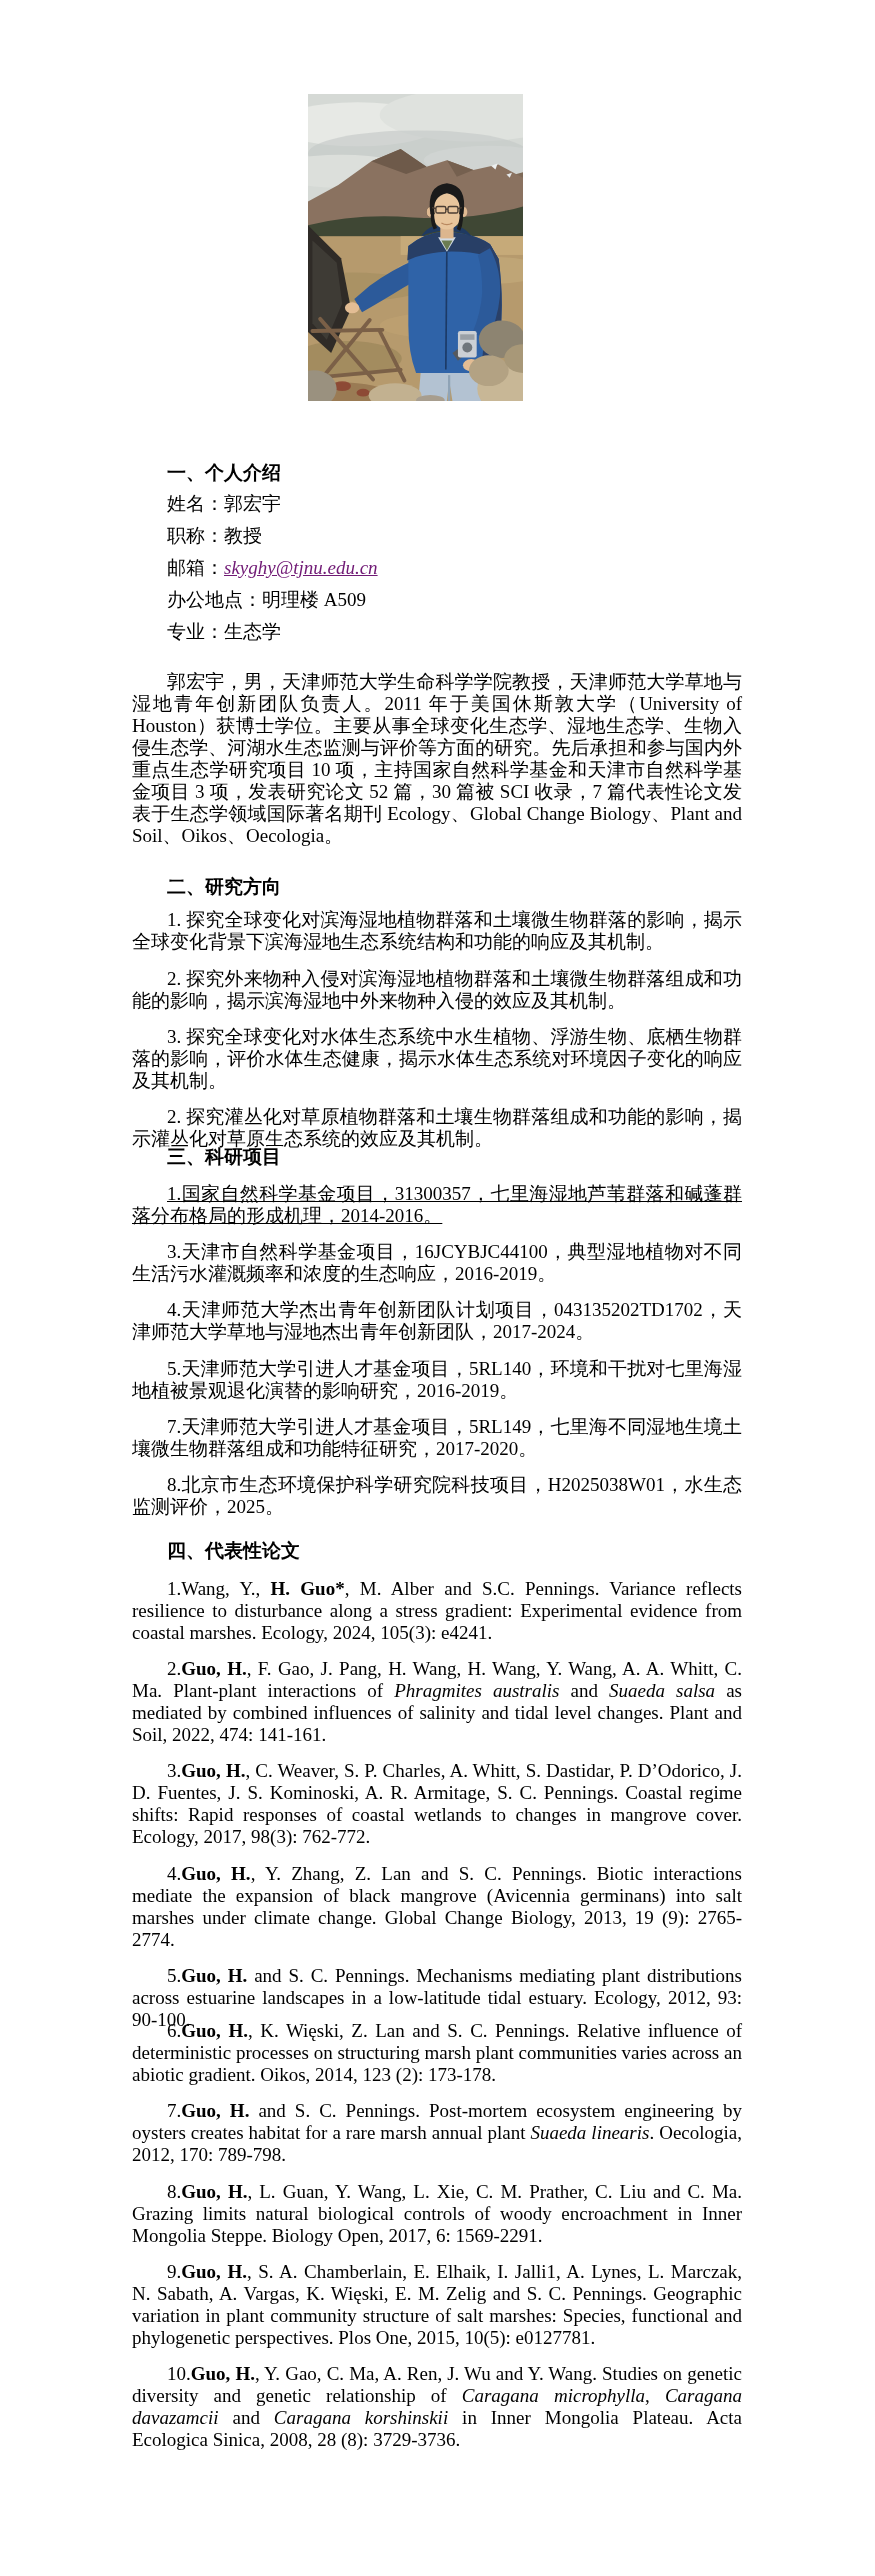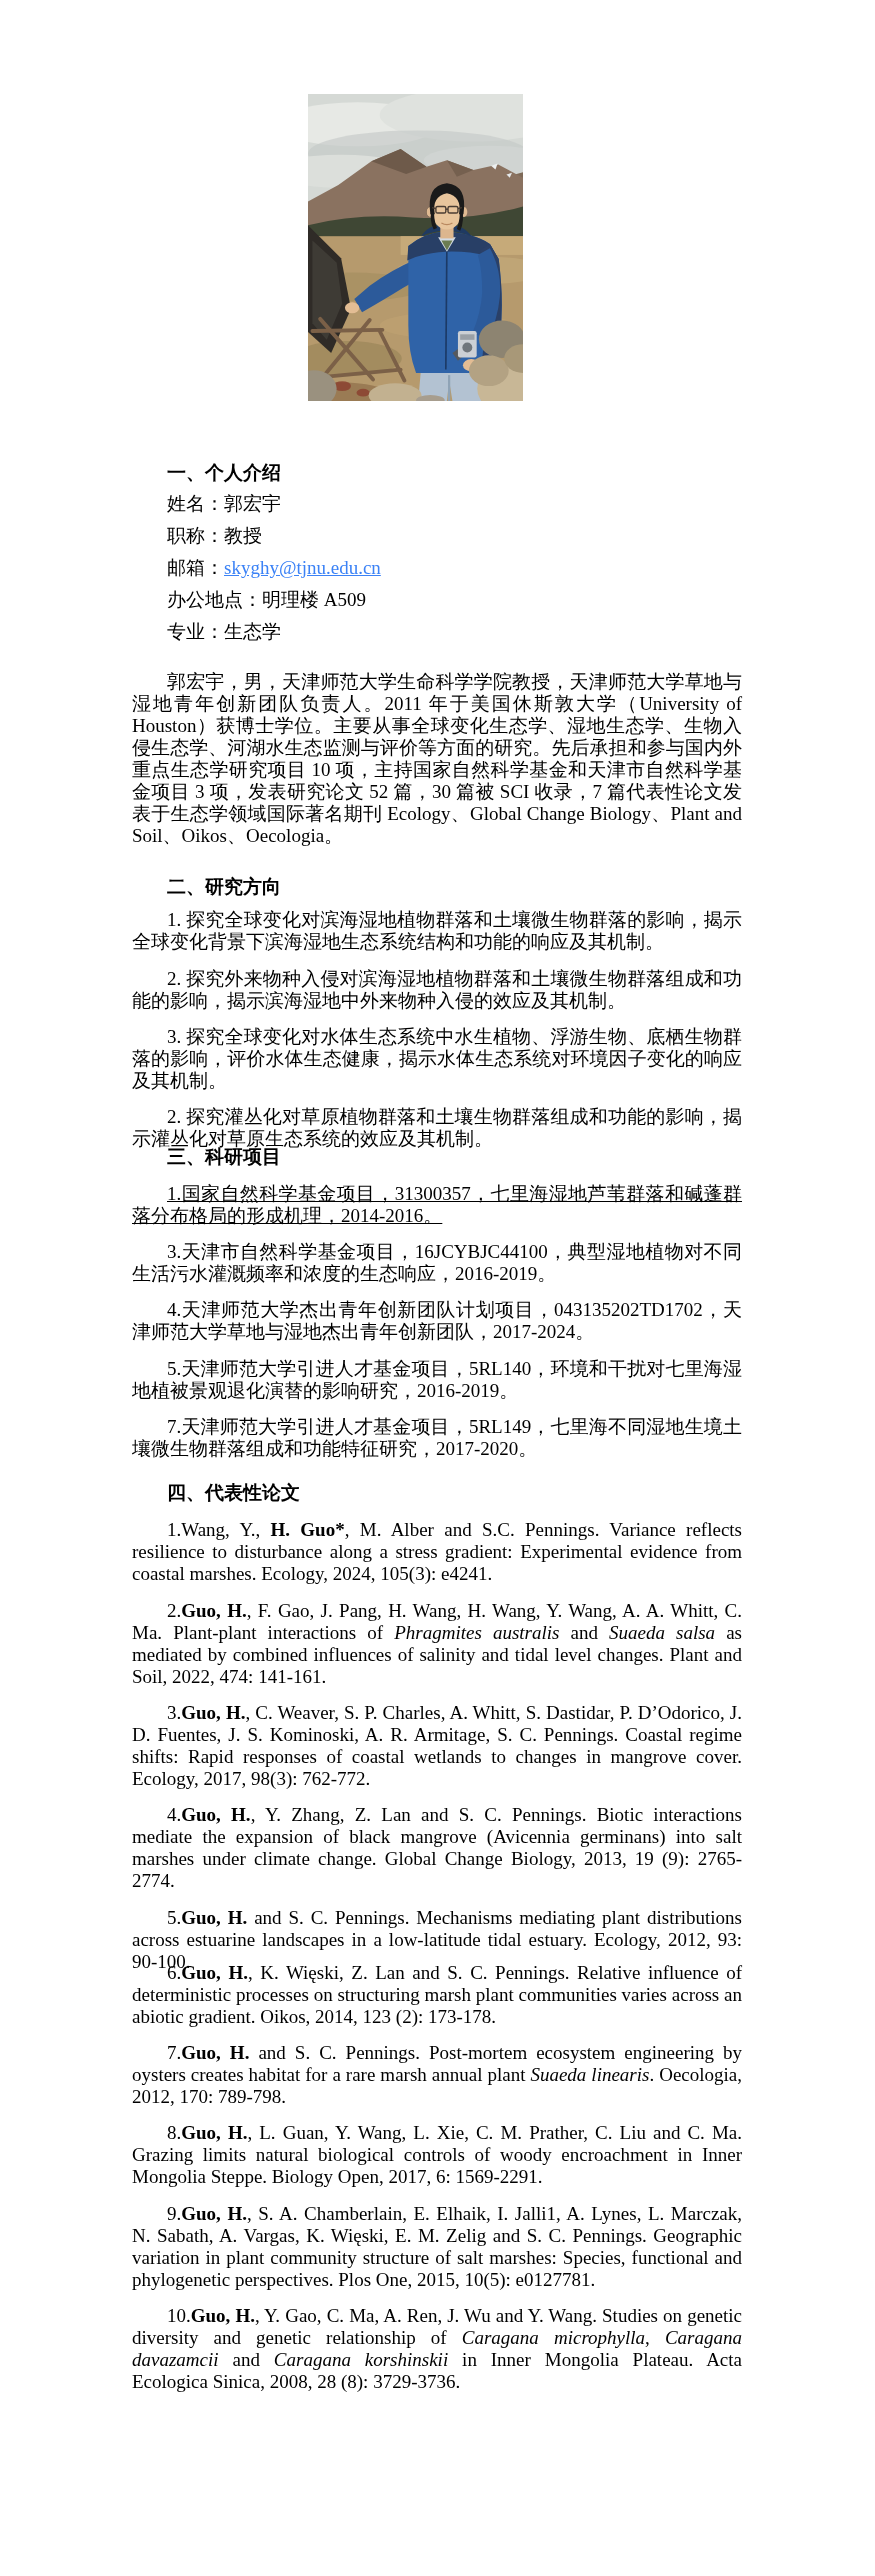--- a/index.html
+++ b/index.html
@@ -19,21 +19,21 @@
   .mt17{margin-top:9.4px !important;}
   .mt18{margin-top:10px !important;}
   .mt51{margin-top:28px !important;}
   .mt52{margin-top:29px !important;}
   .mt20{margin-top:11px !important;}
   .mtn8{margin-top:-4.4px !important;}
   .mt27{margin-top:15px !important;text-decoration:underline;}
   .mt40{margin-top:22px !important;}
   .mt28{margin-top:15.4px !important;}
   .mtn20{margin-top:-11px !important;}
-  a.email{color:#3b82f6;text-decoration:underline;cursor:pointer;}
+  a.email{color:#701a75;text-decoration:underline;cursor:pointer;font-style:italic;}
 </style>
 </head>
 <body>
 
 <div class="page">
 
   <div class="photo">
     <svg viewBox="0 0 390 557" preserveAspectRatio="none">
 
       <rect x="0" y="0" width="390" height="265" fill="#d5d9d5"></rect>
@@ -157,20 +157,21 @@
     <p>2. 探究外来物种入侵对滨海湿地植物群落和土壤微生物群落组成和功能的影响，揭示滨海湿地中外来物种入侵的效应及其机制。</p>
     <p>3. 探究全球变化对水体生态系统中水生植物、浮游生物、底栖生物群落的影响，评价水体生态健康，揭示水体生态系统对环境因子变化的响应及其机制。</p>
     <p>2. 探究灌丛化对草原植物群落和土壤生物群落组成和功能的影响，揭示灌丛化对草原生态系统的效应及其机制。</p>
 
     <p class="h mtn8">三、科研项目</p>
     <p class="mt27">1.国家自然科学基金项目，31300357，七里海湿地芦苇群落和碱蓬群落分布格局的形成机理，2014-2016。</p>
     <p>3.天津市自然科学基金项目，16JCYBJC44100，典型湿地植物对不同生活污水灌溉频率和浓度的生态响应，2016-2019。</p>
     <p>4.天津师范大学杰出青年创新团队计划项目，043135202TD1702，天津师范大学草地与湿地杰出青年创新团队，2017-2024。</p>
     <p>5.天津师范大学引进人才基金项目，5RL140，环境和干扰对七里海湿地植被景观退化演替的影响研究，2016-2019。</p>
     <p>7.天津师范大学引进人才基金项目，5RL149，七里海不同湿地生境土壤微生物群落组成和功能特征研究，2017-2020。</p>
+    <p>8.北京市生态环境保护科学研究院科技项目，H2025038W01，水生态监测评价，2025。</p>
 
     <p class="h mt40">四、代表性论文</p>
     <p class="mt28"><span>1.Wang, Y., </span><span style="font-weight: bold;">H. Guo*</span><span>, M. Alber and S.C. Pennings. Variance reflects resilience to disturbance along a stress gradient: Experimental evidence from coastal marshes. Ecology, 2024, 105(3): e4241.</span></p>
     <p><span>2.</span><span style="font-weight: bold;">Guo, H.</span><span>, F. Gao, J. Pang, H. Wang, H. Wang, Y. Wang, A. A. Whitt, C. Ma. Plant-plant interactions of </span><span style="font-style: italic;">Phragmites australis</span><span> and </span><span style="font-style: italic;">Suaeda salsa</span><span> as mediated by combined influences of salinity and tidal level changes. Plant and Soil, 2022, 474: 141-161.</span></p>
     <p><span>3.</span><span style="font-weight: bold;">Guo, H.</span><span>, C. Weaver, S. P. Charles, A. Whitt, S. Dastidar, P. D’Odorico, J. D. Fuentes, J. S. Kominoski, A. R. Armitage, S. C. Pennings. Coastal regime shifts: Rapid responses of coastal wetlands to changes in mangrove cover. Ecology, 2017, 98(3): 762-772.</span></p>
     <p><span>4.</span><span style="font-weight: bold;">Guo, H.</span><span>, Y. Zhang, Z. Lan and S. C. Pennings. Biotic interactions mediate the expansion of black mangrove (</span><span style="">Avicennia germinans</span><span>) into salt marshes under climate change. Global Change Biology, 2013, 19 (9): 2765-2774.</span></p>
     <p><span>5.</span><span style="font-weight: bold;">Guo, H.</span><span> and S. C. Pennings. Mechanisms mediating plant distributions across estuarine landscapes in a low-latitude tidal estuary. Ecology, 2012, 93: 90-100.</span></p>
     <p class="mtn20"><span>6.</span><span style="font-weight: bold;">Guo, H.</span><span>, K. Więski, Z. Lan and S. C. Pennings. Relative influence of deterministic processes on structuring marsh plant communities varies across an abiotic gradient. Oikos, 2014, 123 (2): 173-178.</span></p>
     <p><span>7.</span><span style="font-weight: bold;">Guo, H.</span><span> and S. C. Pennings. Post-mortem ecosystem engineering by oysters creates habitat for a rare marsh annual plant </span><span style="font-style: italic;">Suaeda linearis</span><span>. Oecologia, 2012, 170: 789-798.</span></p>
     <p><span>8.</span><span style="font-weight: bold;">Guo, H.</span><span>, L. Guan, Y. Wang, L. Xie, C. M. Prather, C. Liu and C. Ma. Grazing limits natural biological controls of woody encroachment in Inner Mongolia Steppe. Biology Open, 2017, 6: 1569-2291.</span></p>

